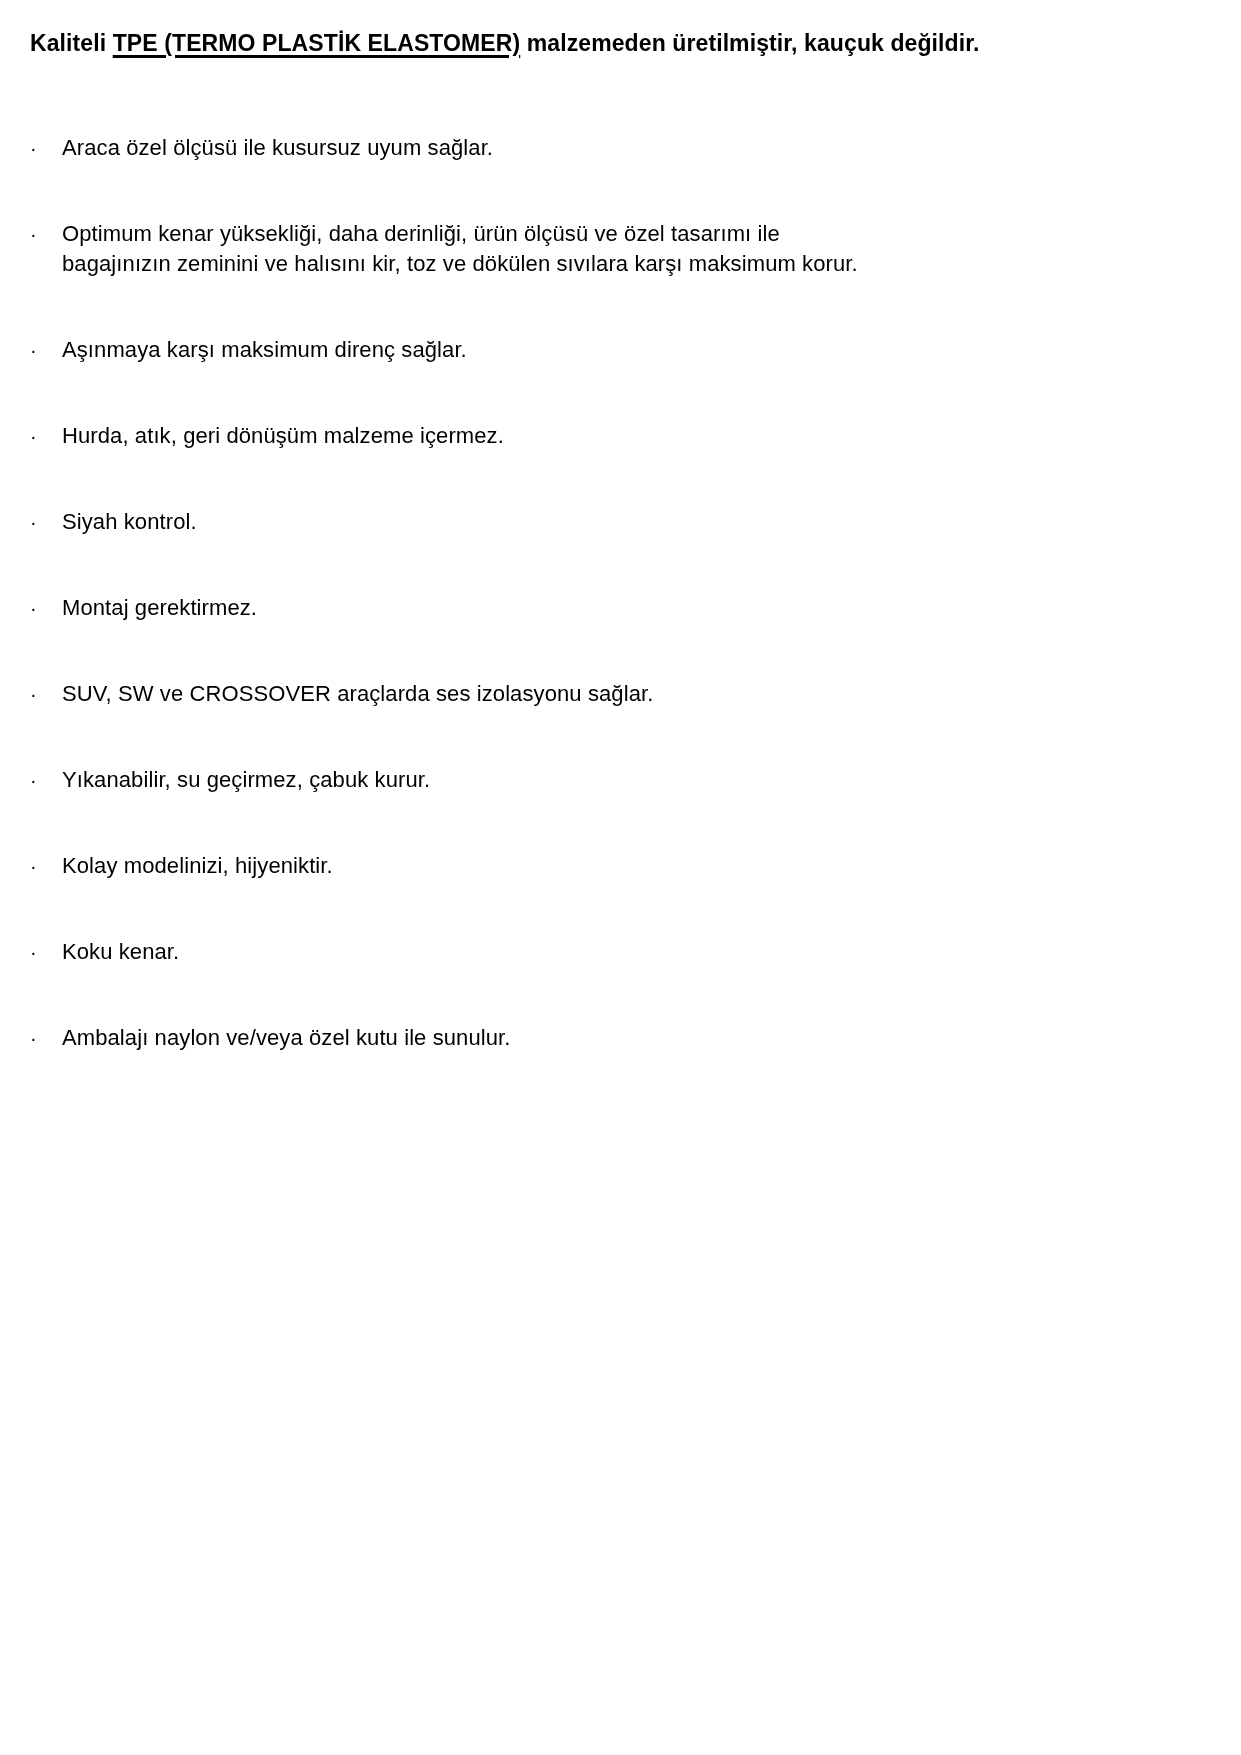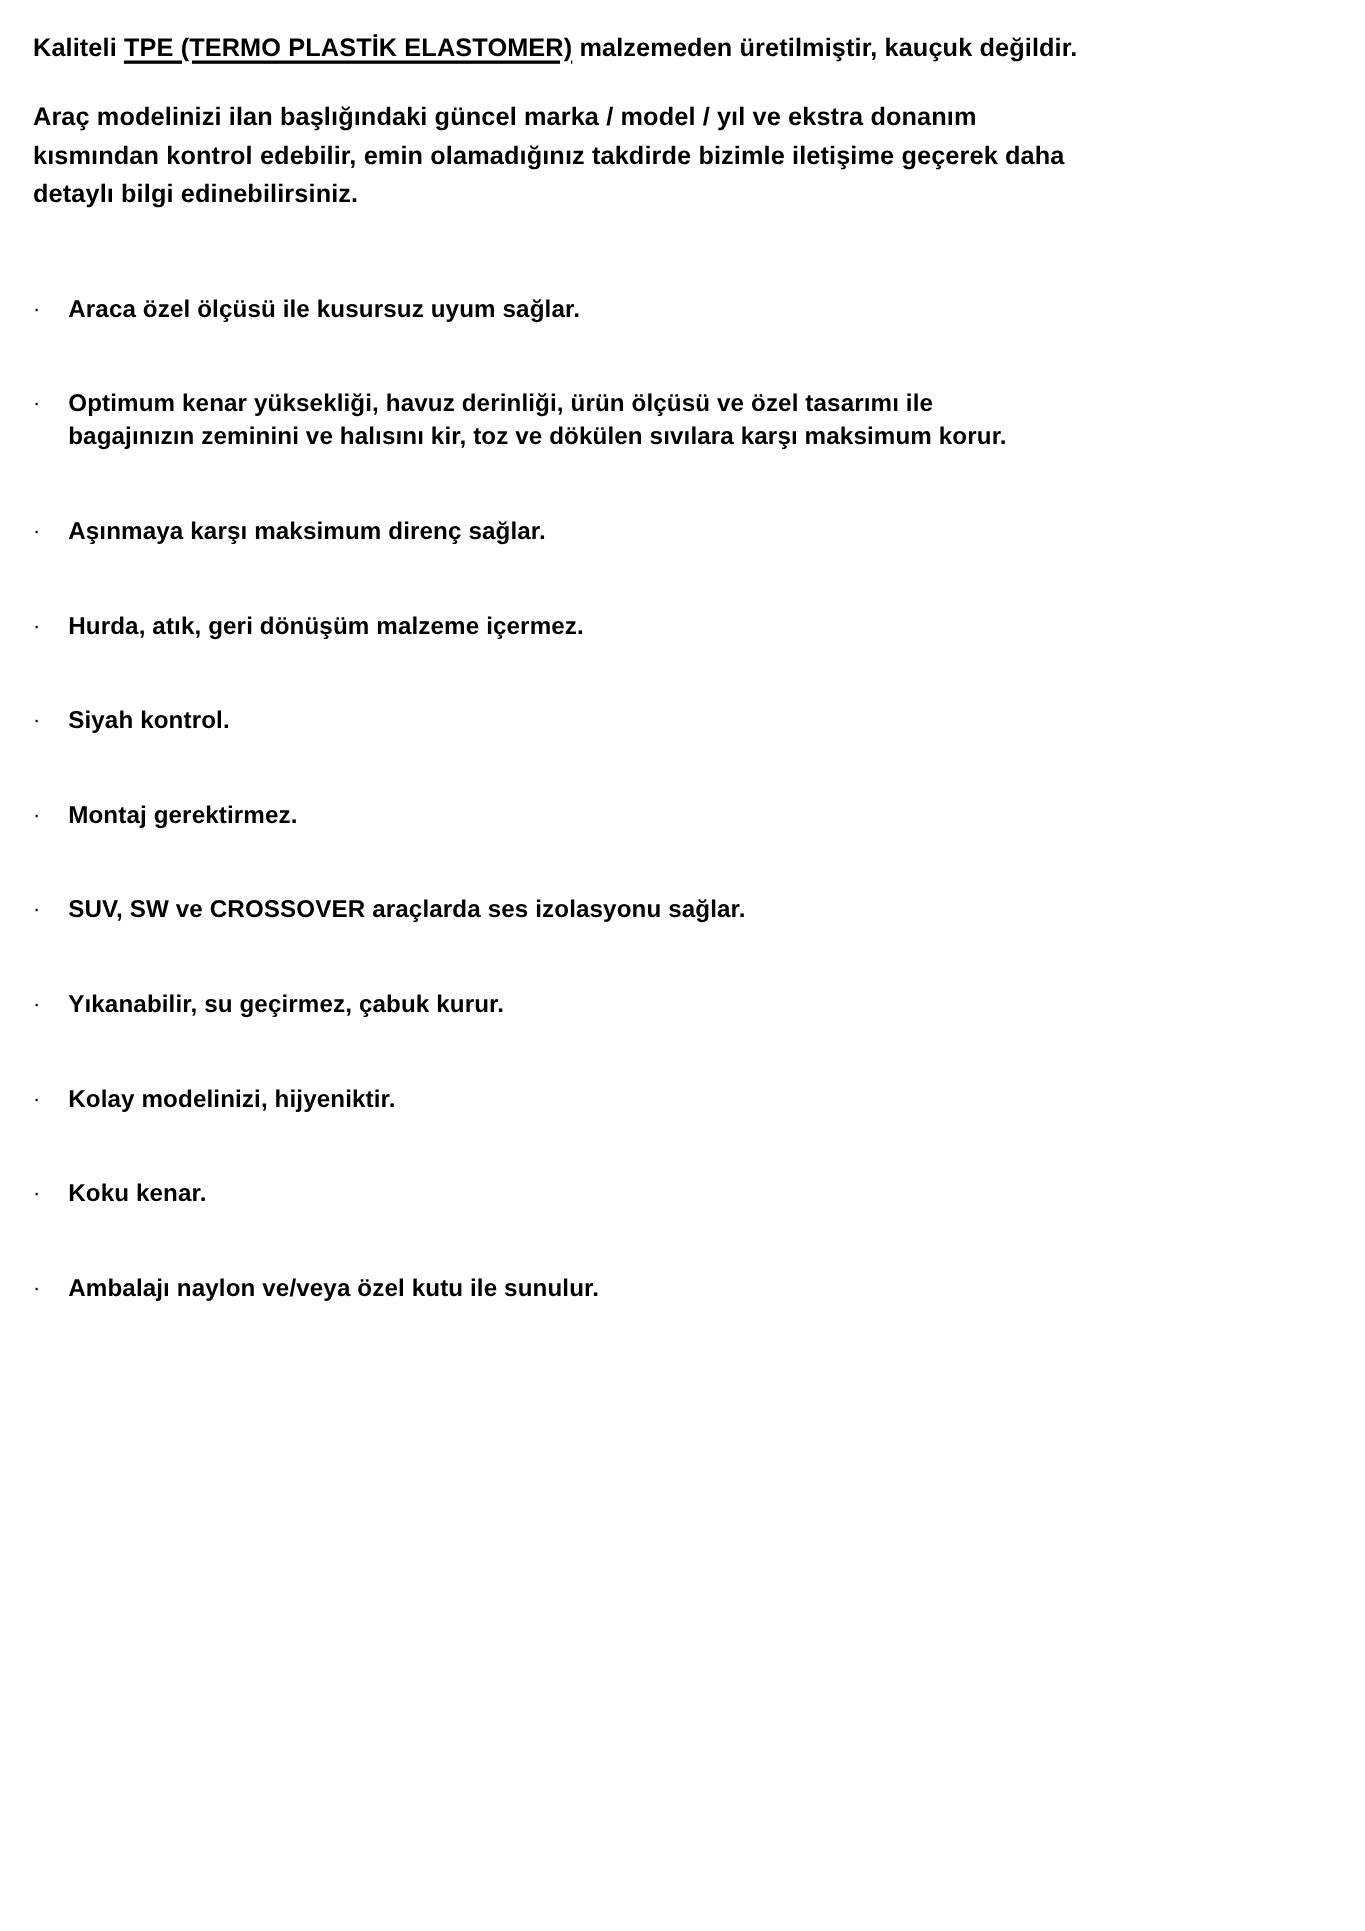--- a/index.html
+++ b/index.html
@@ -59,43 +59,39 @@
   .marker {
     flex: 0 0 32px;
     width: 32px;
     font-size: 20px;
     line-height: 30px;
     color: #000000;
   }
   .btext {
     flex: 1 1 auto;
     white-space: pre-line;
-    font-weight: bold;
   }
 </style>
 </head>
 <body>
 
 <main class="doc">
 
   <p class="intro para1"><span>Kaliteli </span><span class="u">TPE (TERMO PLASTİK ELASTOMER)</span><span> malzemeden üretilmiştir, kauçuk değildir.</span></p>
 
 
-  <p class="intro para3">Araç modelinizi ilan başlığındaki güncel marka / model / yıl ve ekstra donanım
-kısmından kontrol edebilir, emin olamadığınız takdirde bizimle iletişime geçerek daha
-detaylı bilgi edinebilirsiniz.</p>
 
   <ul class="bullets">
     <li class="bullet">
         <span class="marker">·</span>
         <span class="btext">Araca özel ölçüsü ile kusursuz uyum sağlar.</span>
       </li>
     <li class="bullet">
         <span class="marker">·</span>
-        <span class="btext">Optimum kenar yüksekliği, havuz derinliği, ürün ölçüsü ve özel tasarımı ile
+        <span class="btext">Optimum kenar yüksekliği, daha derinliği, ürün ölçüsü ve özel tasarımı ile
 bagajınızın zeminini ve halısını kir, toz ve dökülen sıvılara karşı maksimum korur.</span>
       </li>
     <li class="bullet">
         <span class="marker">·</span>
         <span class="btext">Aşınmaya karşı maksimum direnç sağlar.</span>
       </li>
     <li class="bullet">
         <span class="marker">·</span>
         <span class="btext">Hurda, atık, geri dönüşüm malzeme içermez.</span>
       </li>

